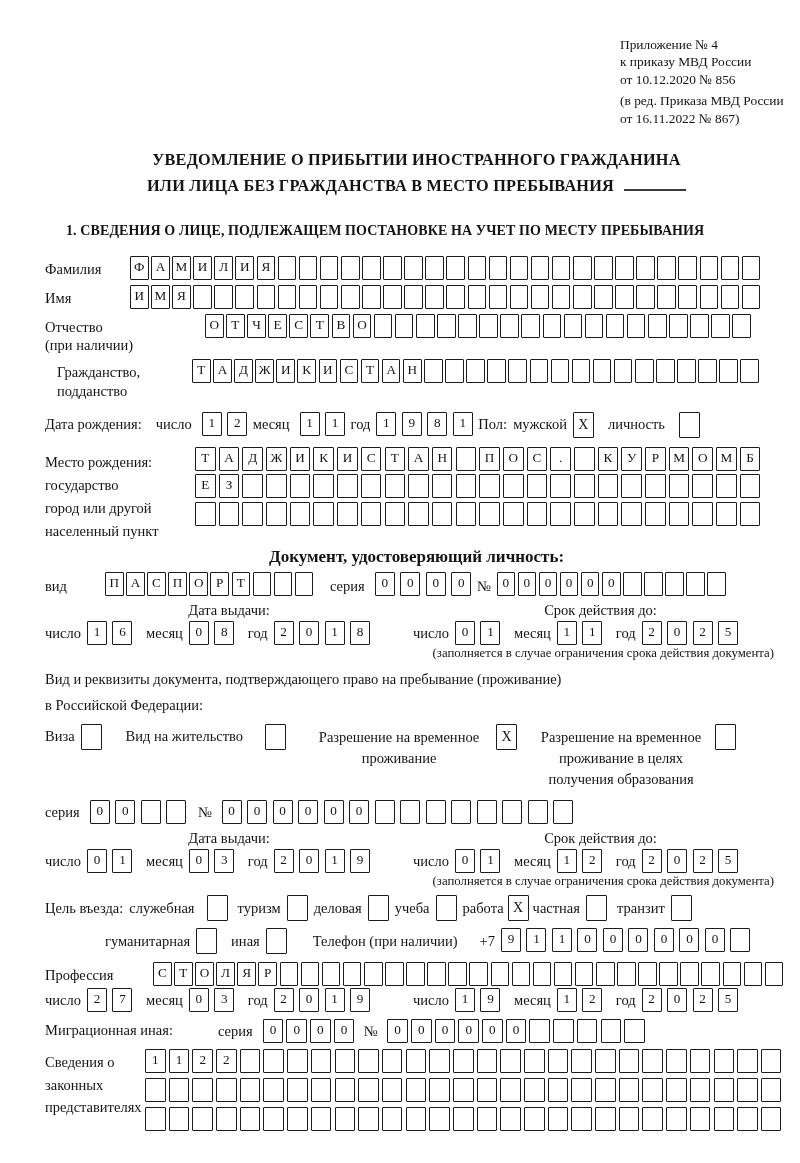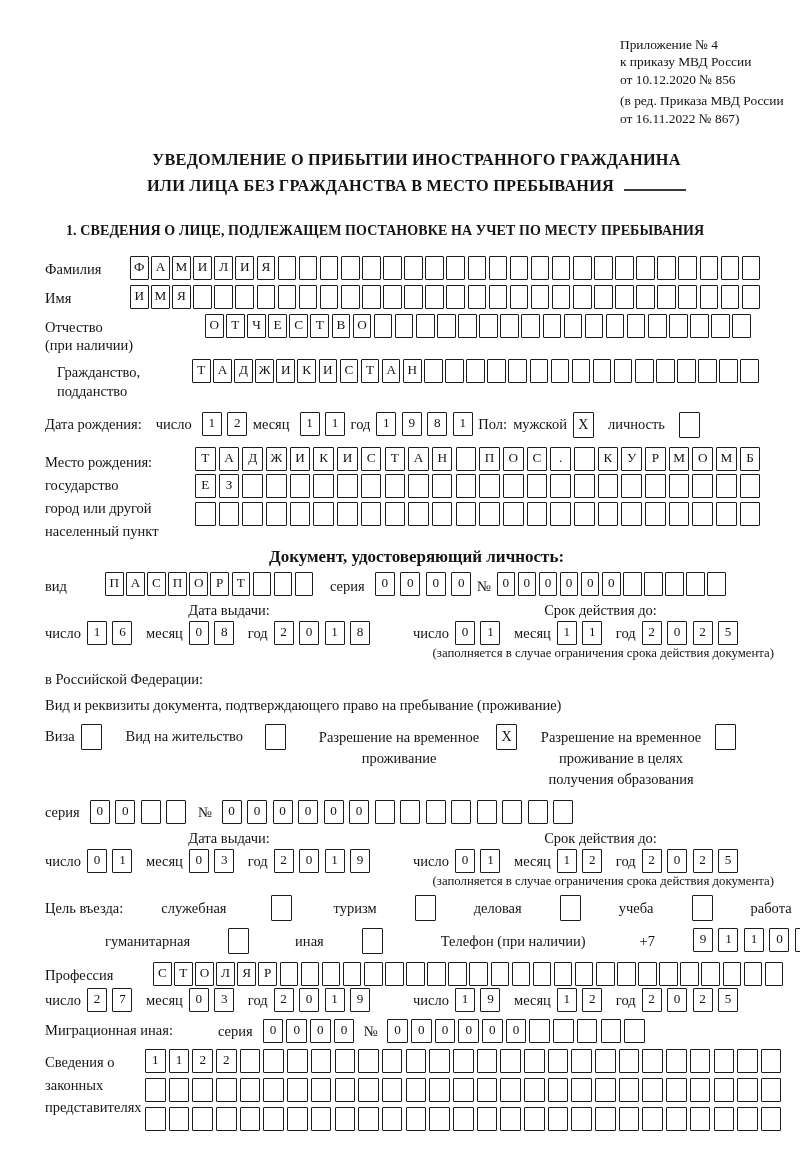--- a/index.html
+++ b/index.html
@@ -68,21 +68,21 @@
 
   .doc-head { text-align:center; font-weight:bold; font-size:17px; margin-top:4px; margin-bottom:5px; }
 
   .intro { line-height:1.75; }
 
   
   .perm-row { display:flex; align-items:flex-start; margin-top:6px; margin-bottom:10px; }
   .perm-item { display:flex; align-items:flex-start; }
   .perm-text-c { text-align:center; line-height:1.45; padding-top:3px; }
 
-  .purpose-row { display:flex; align-items:flex-start; margin-bottom:7px; flex-wrap:nowrap;gap:32px; }
+  .purpose-row { display:flex; align-items:flex-start; margin-bottom:7px; flex-wrap:nowrap; }
   .purpose-row .dl { padding-top:5px; }
   .purpose-row .chk { margin-left:6px; }
 
   .mc-row { display:flex; align-items:flex-start; margin-top:4px; margin-bottom:6px; }
 
   .reps { display:flex; align-items:flex-start; margin-top:4px; }
   .reps-label { flex:none; width:100px; line-height:1.55; padding-top:2px; }
   .reps-rows .cells { margin-bottom:5px; }
 </style>
 </head>
@@ -443,22 +443,22 @@
           <span class="cell d">2</span>
           <span class="cell d">0</span>
           <span class="cell d">2</span>
           <span class="cell d">5</span>
         </span>
     </div>
   </div>
   <div class="note-r">(заполняется в случае ограничения срока действия документа)</div>
 
   <div class="intro">
+    <div>Вид и реквизиты документа, подтверждающего право на пребывание (проживание)</div>
     <div>в Российской Федерации:</div>
-    <div>Вид и реквизиты документа, подтверждающего право на пребывание (проживание)</div>
   </div>
 
   <div class="perm-row">
     <span class="perm-item">
       <span class="dl">Виза</span>
       <span class="chk gap6"></span>
     </span>
     <span class="perm-item" style="margin-left:24px;">
       <span class="dl">Вид на жительство</span>
       <span class="chk" style="margin-left:22px;"></span>

